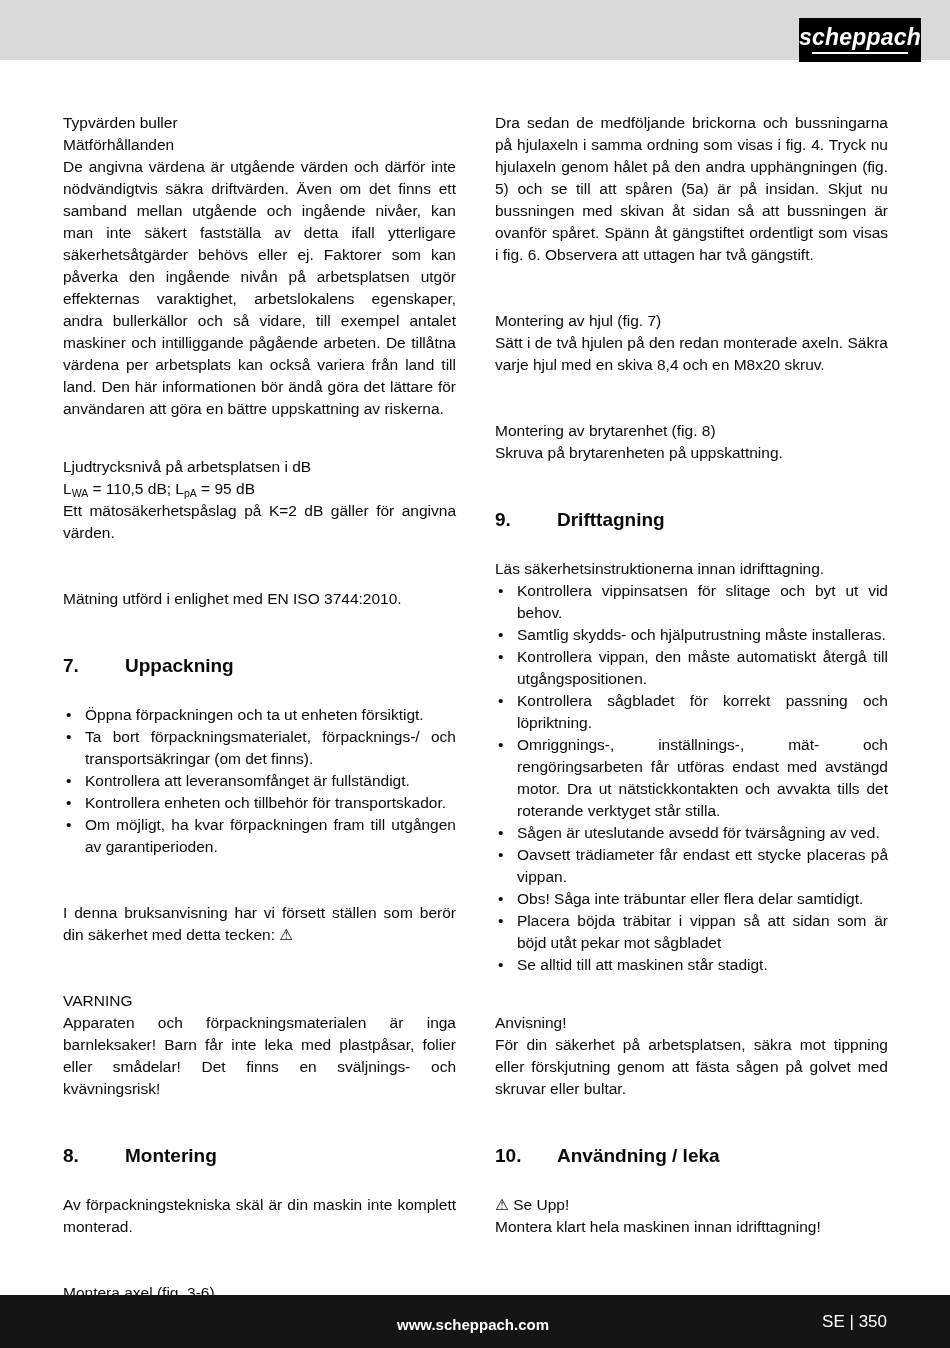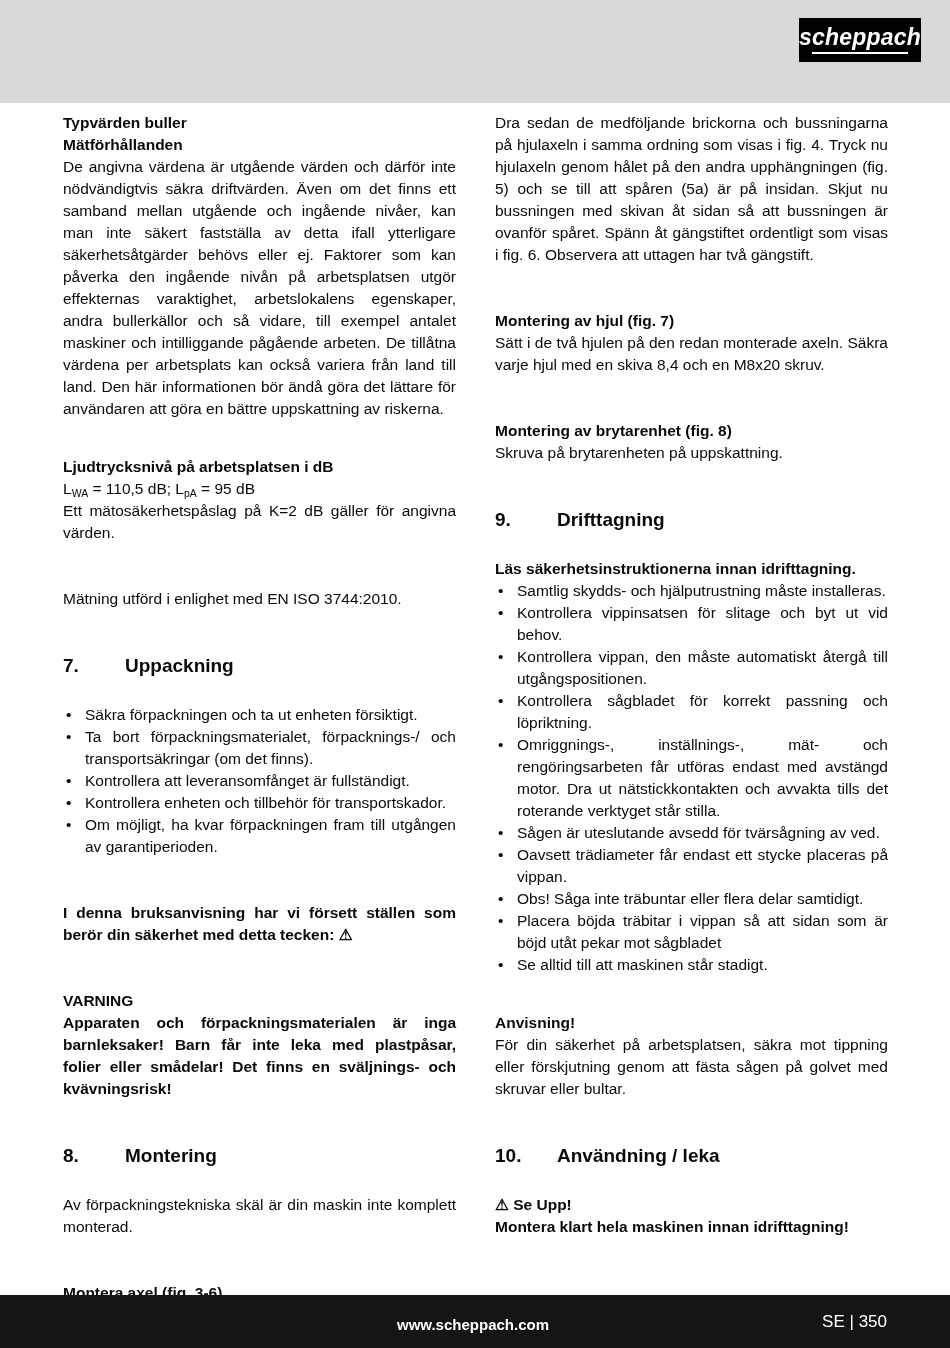--- a/index.html
+++ b/index.html
@@ -9,36 +9,36 @@
     --logo-fg:#ffffff;
     --text:#0a0a0a;
   }
   *{margin:0;padding:0;box-sizing:border-box}
   html,body{background:#ffffff}
   body{
     width:950px;height:1348px;position:relative;overflow:hidden;
     font-family:"Liberation Sans",sans-serif;color:var(--text);
   }
   
-  .topbar{position:absolute;top:0;left:0;width:950px;height:103px;background:var(--header-band)}
+  .topbar{position:absolute;top:0;left:0;width:950px;height:60px;background:var(--header-band)}
   .logo-box{
     position:absolute;top:18px;right:29px;width:122px;height:44px;
     background:var(--logo-bg);display:flex;flex-direction:column;
     align-items:center;justify-content:center;gap:3px;
   }
   .logo-text{
     color:var(--logo-fg);font-weight:700;font-style:italic;font-size:23px;
     letter-spacing:.2px;line-height:1;
   }
   .logo-rule{width:96px;height:2px;background:var(--logo-fg)}
   
   .content{position:absolute;top:112px;left:63px;width:826px;display:flex;gap:39px}
   .col{width:393px;font-size:15.5px;line-height:22px;color:var(--text)}
   p,h2,h3,ul{margin:0;padding:0;font-size:15.5px;line-height:22px;font-weight:400}
-  .b{font-weight:700}
+  .b{font-weight:400}
   .para{text-align:justify}
   .justify-last{text-align-last:justify}
   .gap{margin-top:36px}
   .gap2{margin-top:44px}
   .sec{font-size:19px;line-height:24px;font-weight:700;margin-top:44px;margin-bottom:26px}
   .sec .sec-num{display:inline-block;min-width:62px}
   .bullets{list-style:none}
   .bullets li{position:relative;padding-left:22px;text-align:justify}
   .bullets li::before{content:"\2022";position:absolute;left:3px}
   sub{font-size:10.5px;line-height:0;vertical-align:-3px}
@@ -75,21 +75,21 @@
     <p><span>L</span><sub>WA</sub><span> = 110,5 dB; L</span><sub>pA</sub><span> = 95 dB</span></p>
     <p class="para">Ett mätosäkerhetspåslag på K=2 dB gäller för angivna värden.</p>
 
     <p class="gap2">Mätning utförd i enlighet med EN ISO 3744:2010.</p>
 
     <h2 class="sec">
       <span class="sec-num">7.</span><span class="sec-title">Uppackning</span>
     </h2>
 
     <ul class="bullets">
-      <li>Säkra förpackningen och ta ut enheten försiktigt.</li>
+      <li>Öppna förpackningen och ta ut enheten försiktigt.</li>
       <li>Ta bort förpackningsmaterialet, förpacknings-/ och transportsäkringar (om det finns).</li>
       <li>Kontrollera att leveransomfånget är fullständigt.</li>
       <li>Kontrollera enheten och tillbehör för transportskador.</li>
       <li>Om möjligt, ha kvar förpackningen fram till utgången av garantiperioden.</li>
     </ul>
 
     <p class="para b gap2">I denna bruksanvisning har vi försett ställen som berör din säkerhet med detta tecken: ⚠</p>
 
     <p class="b gap2">VARNING</p>
     <p class="para b">Apparaten och förpackningsmaterialen är inga barnleksaker! Barn får inte leka med plastpåsar, folier eller smådelar! Det finns en sväljnings- och kvävningsrisk!</p>
@@ -113,22 +113,22 @@
     <h3 class="b gap2">Montering av brytarenhet (fig. 8)</h3>
     <p>Skruva på brytarenheten på uppskattning.</p>
 
     <h2 class="sec">
       <span class="sec-num">9.</span><span class="sec-title">Drifttagning</span>
     </h2>
 
     <p class="b">Läs säkerhetsinstruktionerna innan idrifttagning.</p>
 
     <ul class="bullets">
+      <li>Kontrollera vippinsatsen för slitage och byt ut vid behov.</li>
       <li>Samtlig skydds- och hjälputrustning måste installeras.</li>
-      <li>Kontrollera vippinsatsen för slitage och byt ut vid behov.</li>
       <li>Kontrollera vippan, den måste automatiskt återgå till utgångspositionen.</li>
       <li>Kontrollera sågbladet för korrekt passning och löpriktning.</li>
       <li>Omriggnings-, inställnings-, mät- och rengöringsarbeten får utföras endast med avstängd motor. Dra ut nätstickkontakten och avvakta tills det roterande verktyget står stilla.</li>
       <li>Sågen är uteslutande avsedd för tvärsågning av ved.</li>
       <li>Oavsett trädiameter får endast ett stycke placeras på vippan.</li>
       <li>Obs! Såga inte träbuntar eller flera delar samtidigt.</li>
       <li>Placera böjda träbitar i vippan så att sidan som är böjd utåt pekar mot sågbladet</li>
       <li>Se alltid till att maskinen står stadigt.</li>
     </ul>
 

